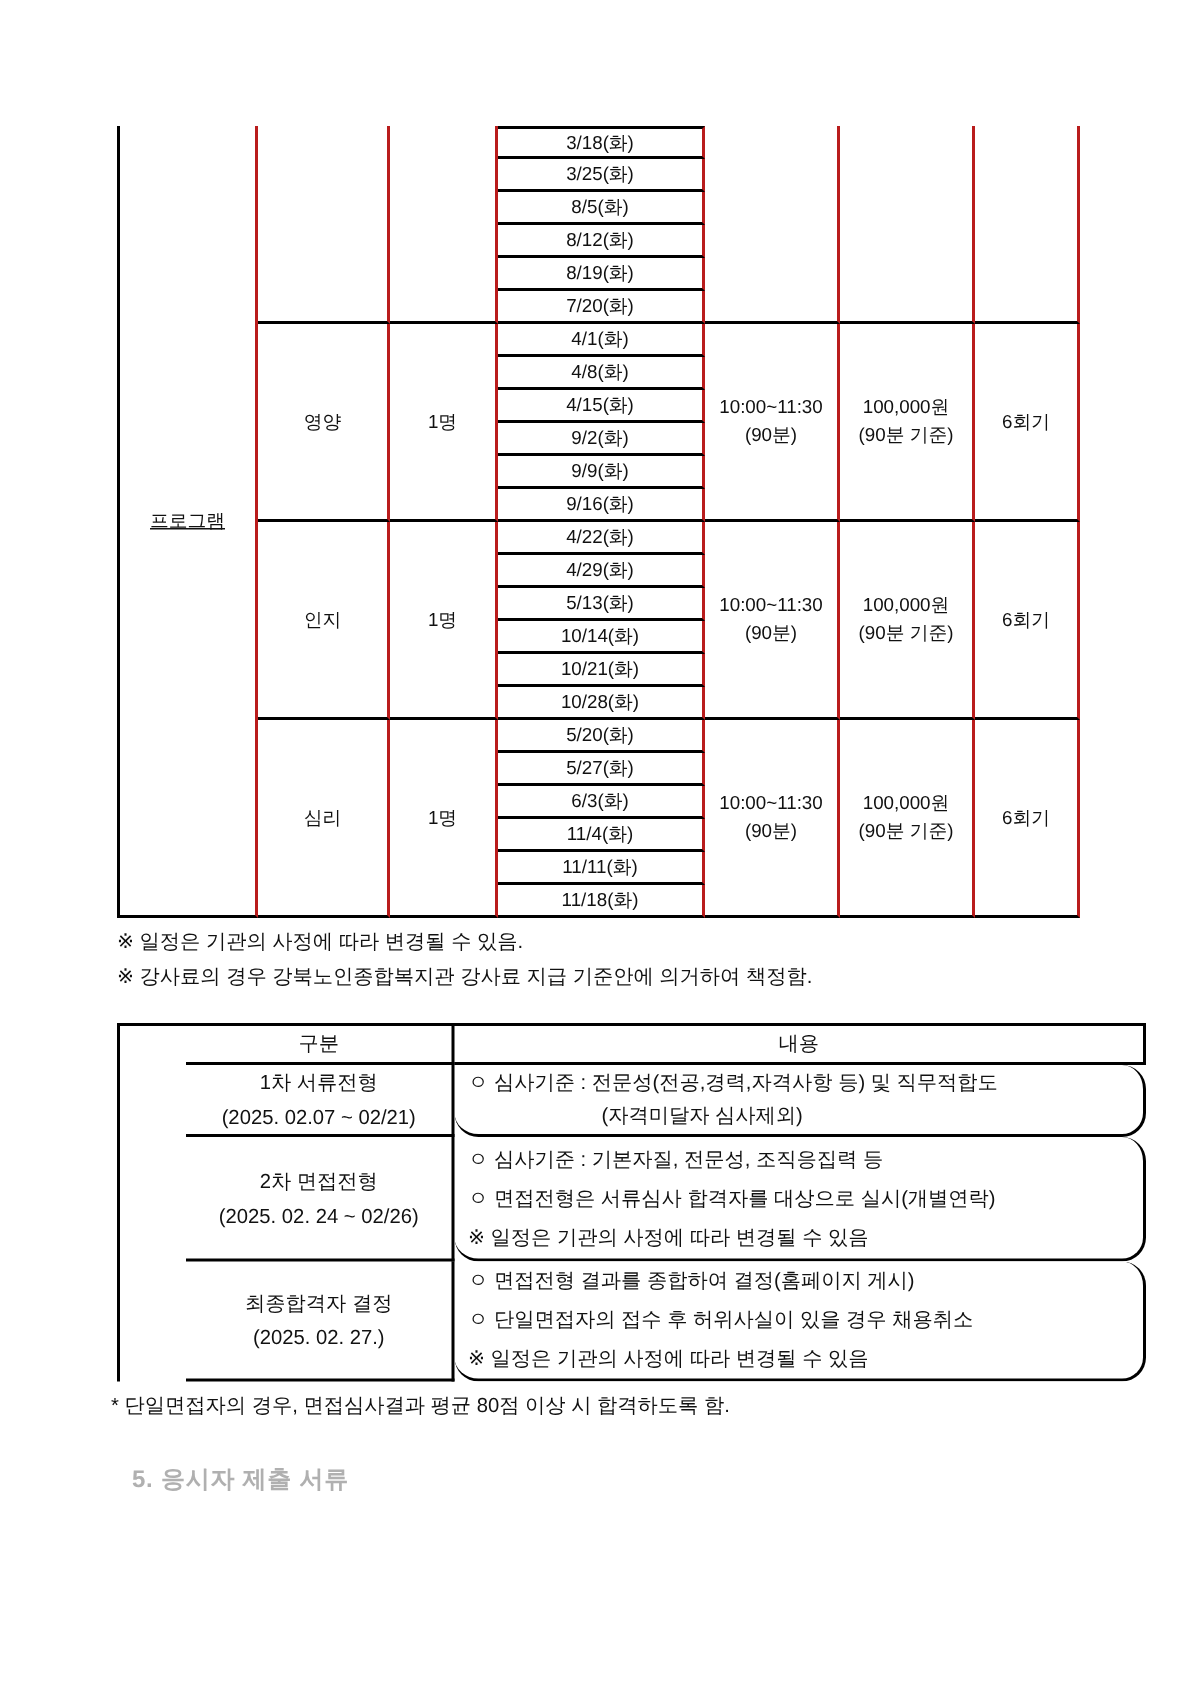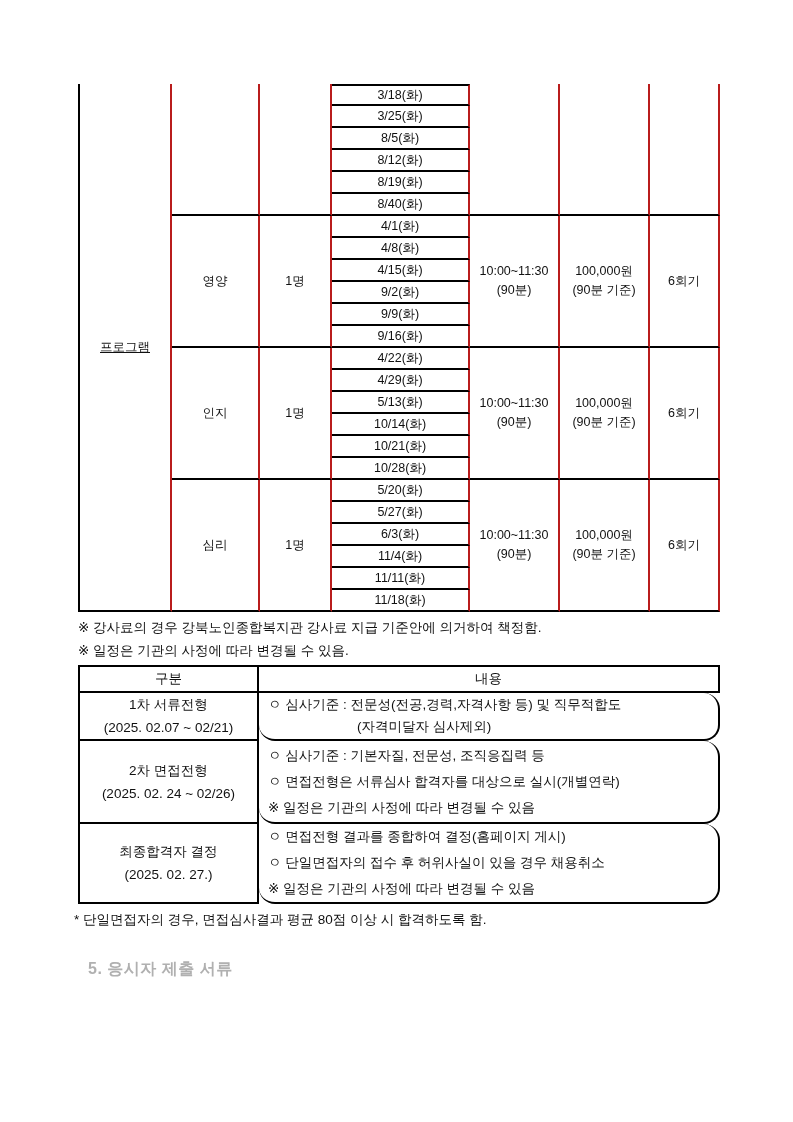--- a/index.html
+++ b/index.html
@@ -21,22 +21,22 @@
   .two-line div { line-height:19px; font-size:12.5px; }
 
   
   .notes { margin-top:4px; font-size:13.5px; line-height:23px; color:#111; }
 
   
   .section-heading { margin-top:21px; margin-left:10px; font-size:16px; font-weight:700;
                      color:#b0b0b0; letter-spacing:0.5px; }
 
   
-  table.selection { margin-top:3px; table-layout:fixed; width:640px; border-collapse:separate;
-                    border-spacing:0; border-left:2px solid #000; border-top:2px solid #000; }
+  table.selection { margin-top:20px; table-layout:fixed; width:640px; border-collapse:separate;
+                    border-spacing:0; border-left:2px solid #000; border-top:2px solid #000;padding-left:44px; }
   table.selection th, table.selection td { border-right:2px solid #000; border-bottom:2px solid #000;
                     box-sizing:border-box; padding:0; color:#111; font-size:13.5px; }
   table.selection th { font-weight:400; height:26px; text-align:center; vertical-align:middle; }
   td.stage-cell { text-align:center; vertical-align:middle; }
   td.stage-cell div { line-height:23px; }
   td.content-cell { text-align:left; vertical-align:middle; padding:5px 0;border-radius:16px; }
   td.content-cell div { padding-left:9px; line-height:22px; }
   tr.row-tall td.content-cell div { line-height:26px; }
   td.content-cell div.indent { padding-left:98px; }
   tr.row-1 { height:47px; } tr.row-2 { height:83px; } tr.row-3 { height:74px; }
@@ -83,21 +83,21 @@
         <tr>
             <td>8/5(화)</td>
           </tr>
         <tr>
             <td>8/12(화)</td>
           </tr>
         <tr>
             <td>8/19(화)</td>
           </tr>
         <tr>
-            <td>8/40(화)</td>
+            <td>7/20(화)</td>
           </tr>
 
         <tr>
           <td class="name-cell" rowspan="6">영양</td>
           <td class="count-cell" rowspan="6">1명</td>
           <td>4/1(화)</td>
           <td class="two-line" rowspan="6">
             <div>10:00~11:30</div>
             <div>(90분)</div>
           </td>
@@ -179,22 +179,22 @@
         <tr>
             <td>11/11(화)</td>
           </tr>
         <tr>
             <td>11/18(화)</td>
           </tr>
       </tbody>
     </table>
 
     <div class="notes">
+      <div>※ 일정은 기관의 사정에 따라 변경될 수 있음.</div>
       <div>※ 강사료의 경우 강북노인종합복지관 강사료 지급 기준안에 의거하여 책정함.</div>
-      <div>※ 일정은 기관의 사정에 따라 변경될 수 있음.</div>
     </div>
 
 
     <table class="selection">
       <colgroup>
           <col style="width:179px">
           <col style="width:461px">
         </colgroup>
       <tbody>
         <tr>

